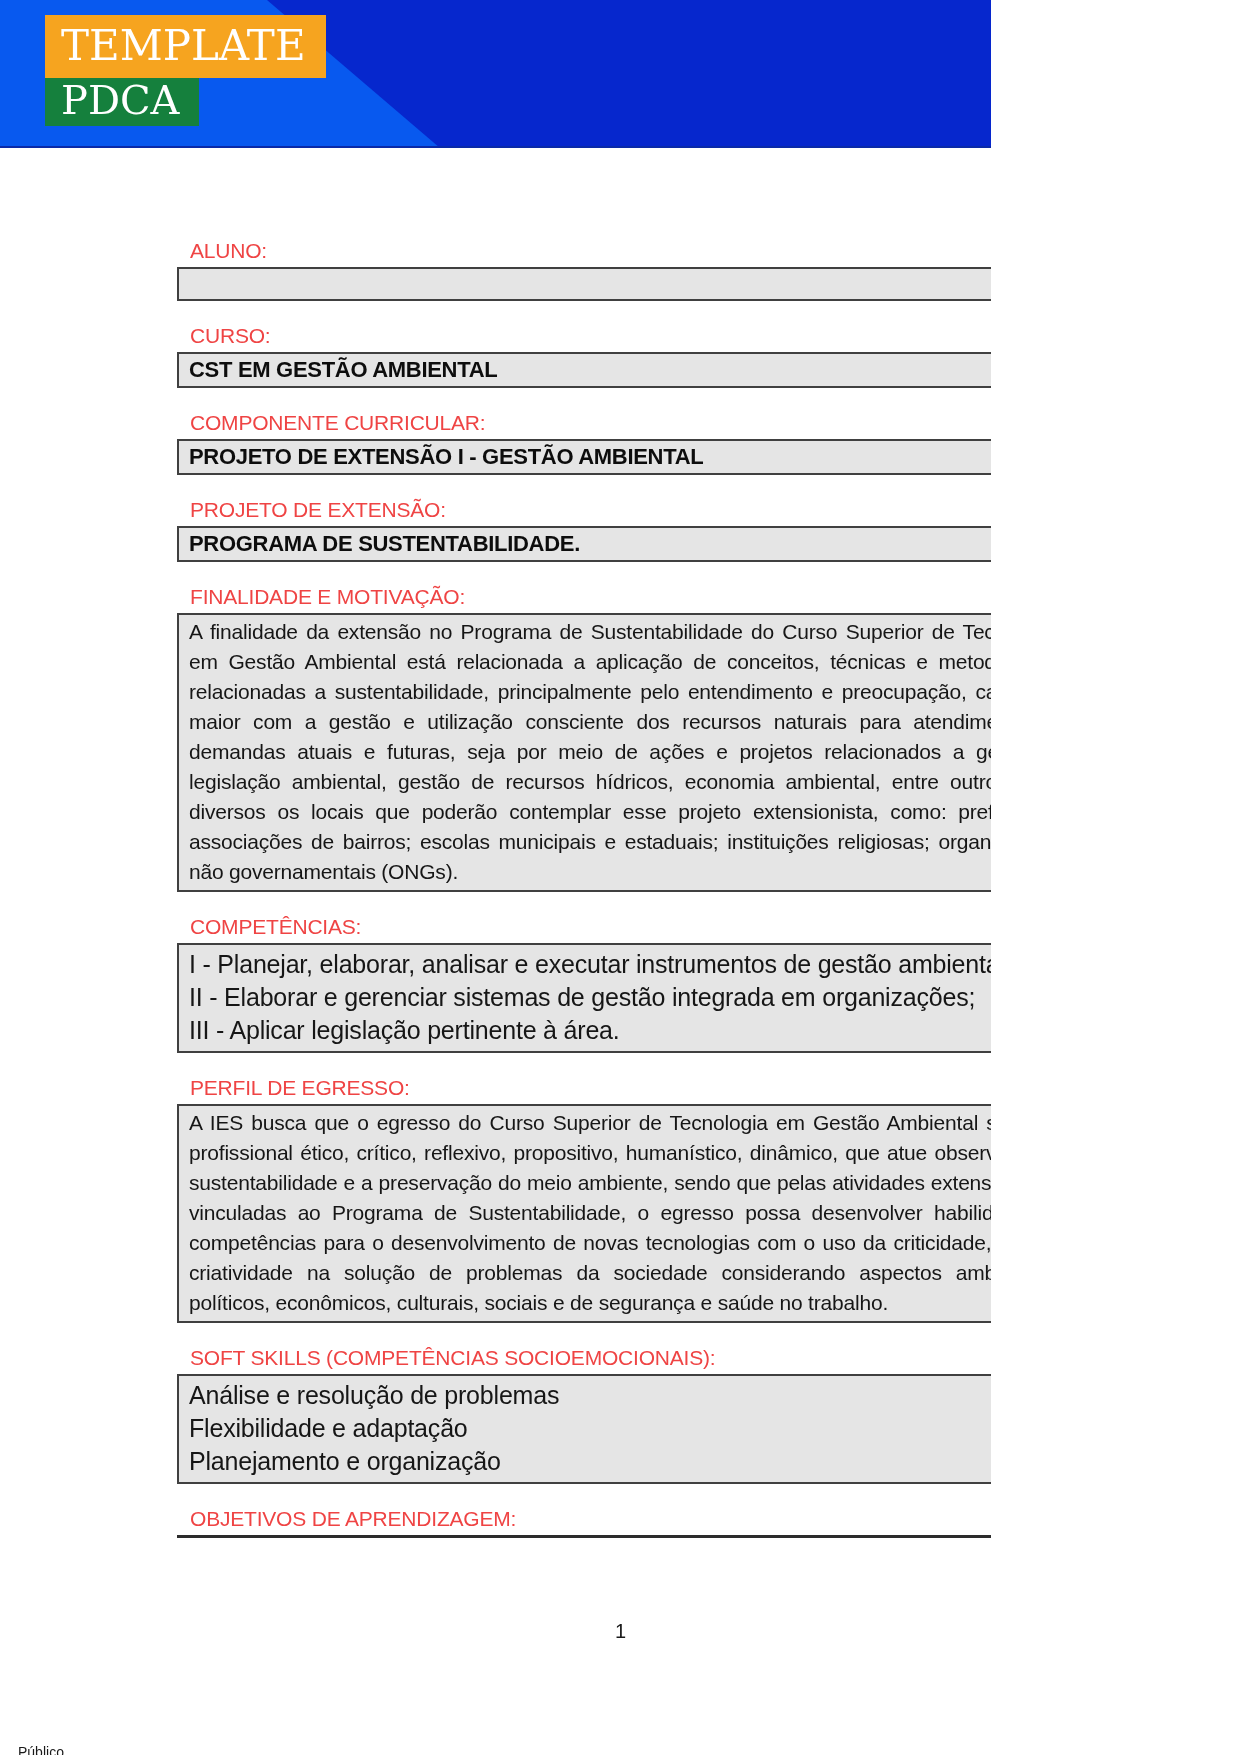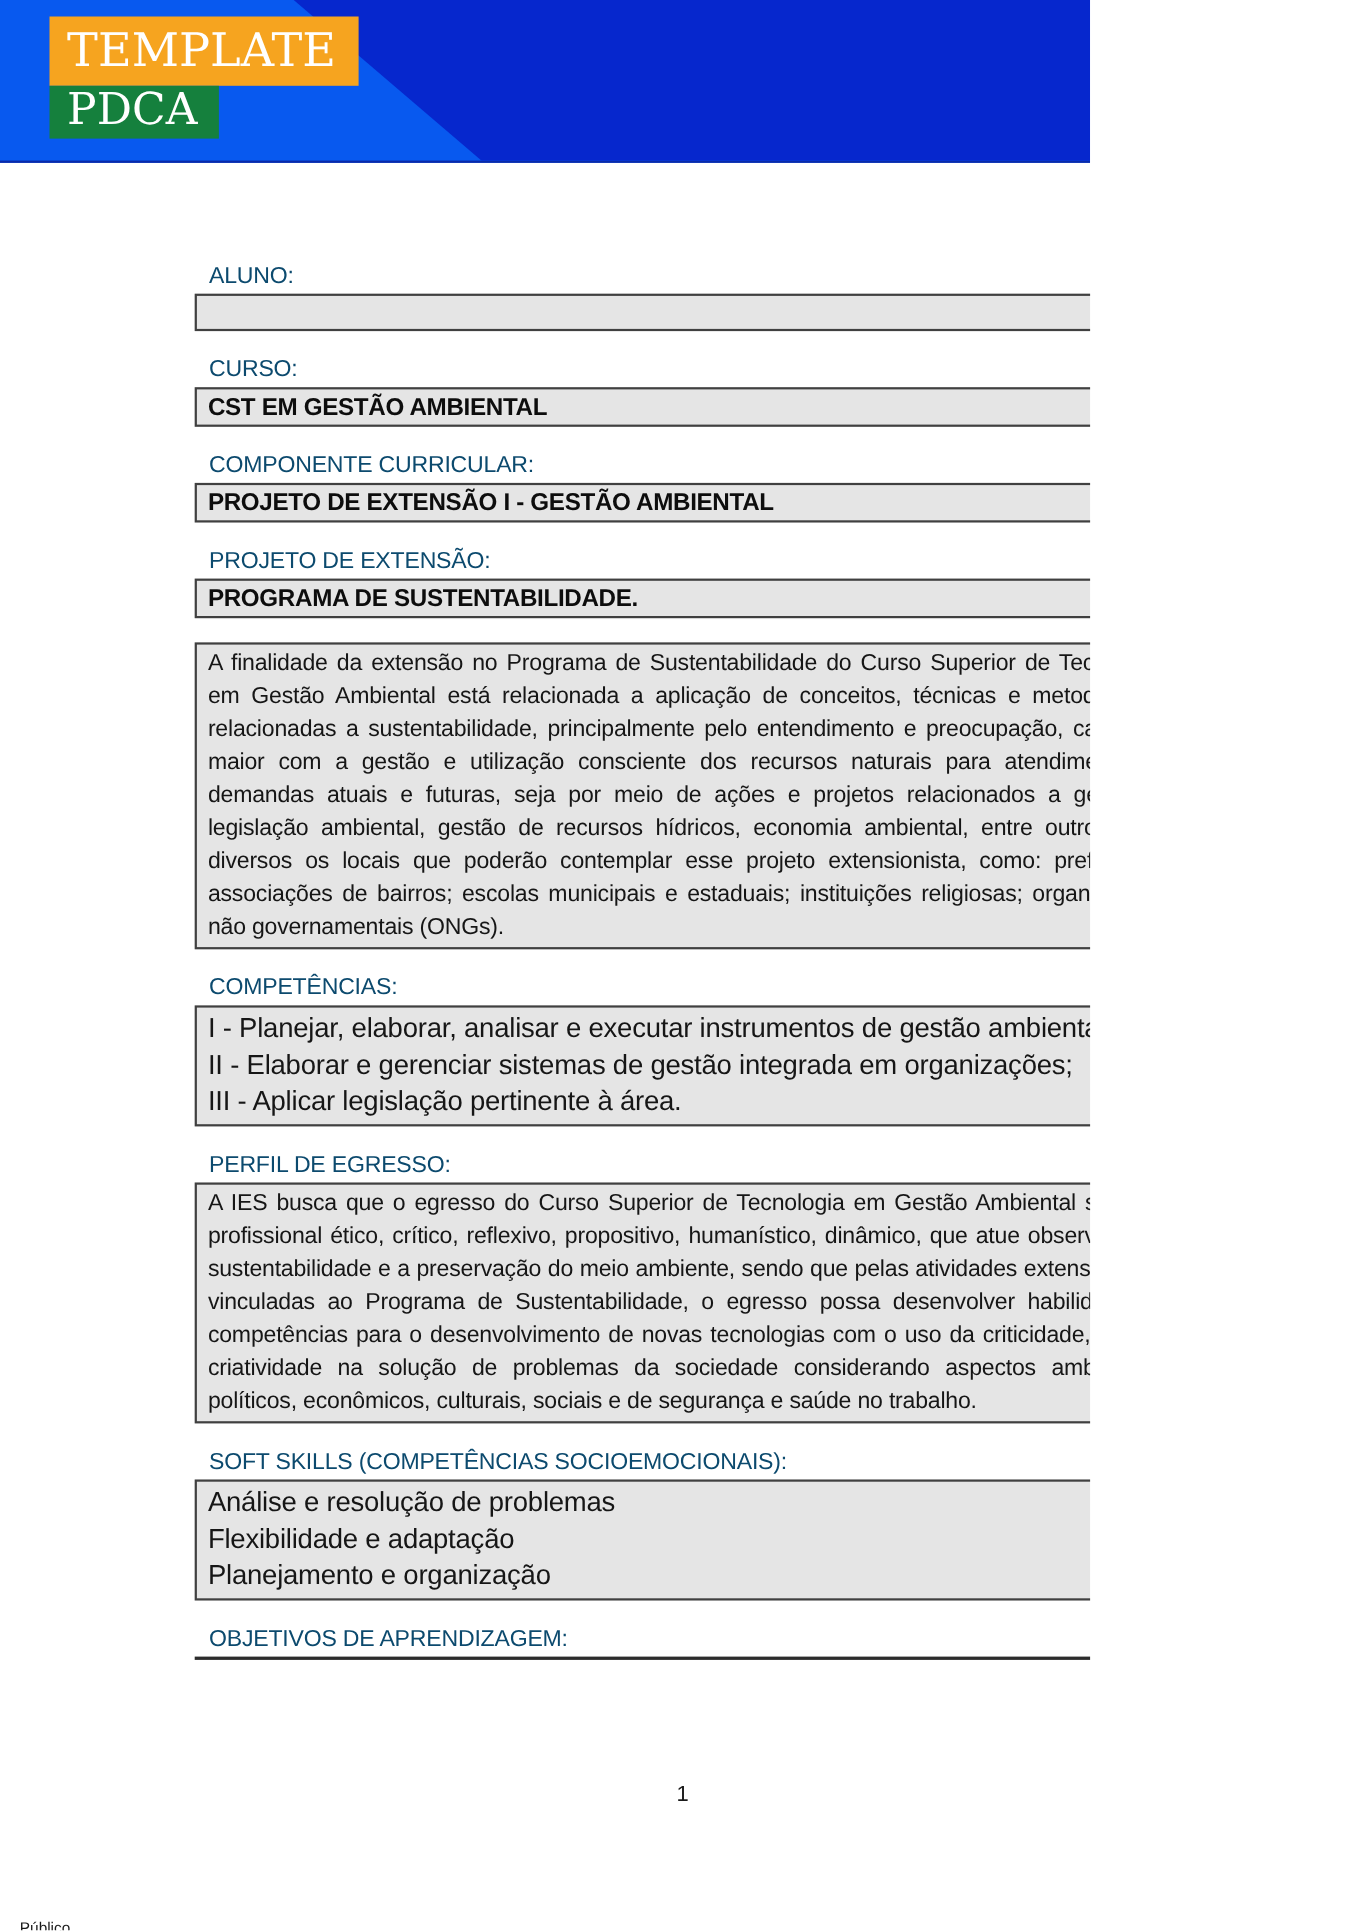--- a/index.html
+++ b/index.html
@@ -58,21 +58,21 @@
     white-space: nowrap;
   }
 
   
   .content {
     margin: 90px 0 0 177px;
     width: 886px;
   }
   .section { margin-bottom: 22px; }
   .field-label {
-    color: #0c4a6e;
+    color: #ef4444;
     font-size: 21px;
     line-height: 26px;
     margin: 0 0 3px 13px;
     letter-spacing: -0.2px;
     white-space: nowrap;
   }
   .box {
     background: #e5e5e5;
     border: 2px solid #404040;
     width: 100%;
@@ -158,20 +158,21 @@
       <div class="field-label">COMPONENTE CURRICULAR:</div>
       <div class="box box-value">PROJETO DE EXTENSÃO I - GESTÃO AMBIENTAL</div>
     </section>
 
     <section class="section">
       <div class="field-label">PROJETO DE EXTENSÃO:</div>
       <div class="box box-value">PROGRAMA DE SUSTENTABILIDADE.</div>
     </section>
 
     <section class="section">
+      <div class="field-label">FINALIDADE E MOTIVAÇÃO:</div>
       <div class="box box-paragraph">A finalidade da extensão no Programa de Sustentabilidade do Curso Superior de Tecnologia em Gestão Ambiental está relacionada a aplicação de conceitos, técnicas e metodologias relacionadas a sustentabilidade, principalmente pelo entendimento e preocupação, cada vez maior com a gestão e utilização consciente dos recursos naturais para atendimento às demandas atuais e futuras, seja por meio de ações e projetos relacionados a gestão e legislação ambiental, gestão de recursos hídricos, economia ambiental, entre outros. São diversos os locais que poderão contemplar esse projeto extensionista, como: prefeituras; associações de bairros; escolas municipais e estaduais; instituições religiosas; organizações não governamentais (ONGs).</div>
     </section>
 
     <section class="section">
       <div class="field-label">COMPETÊNCIAS:</div>
       <div class="box box-lines">
         <div>I - Planejar, elaborar, analisar e executar instrumentos de gestão ambiental;</div>
         <div>II - Elaborar e gerenciar sistemas de gestão integrada em organizações;</div>
         <div>III - Aplicar legislação pertinente à área.</div>
       </div>

